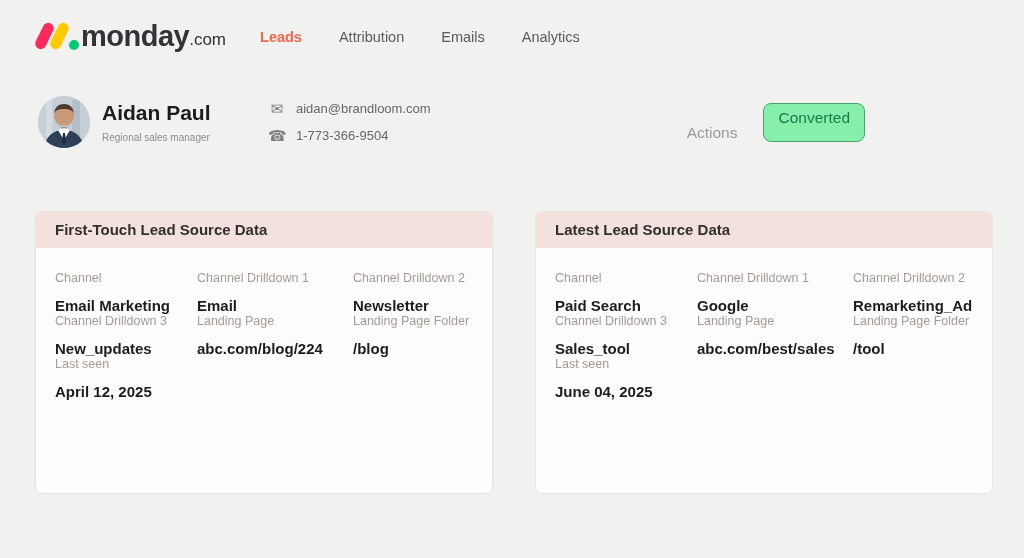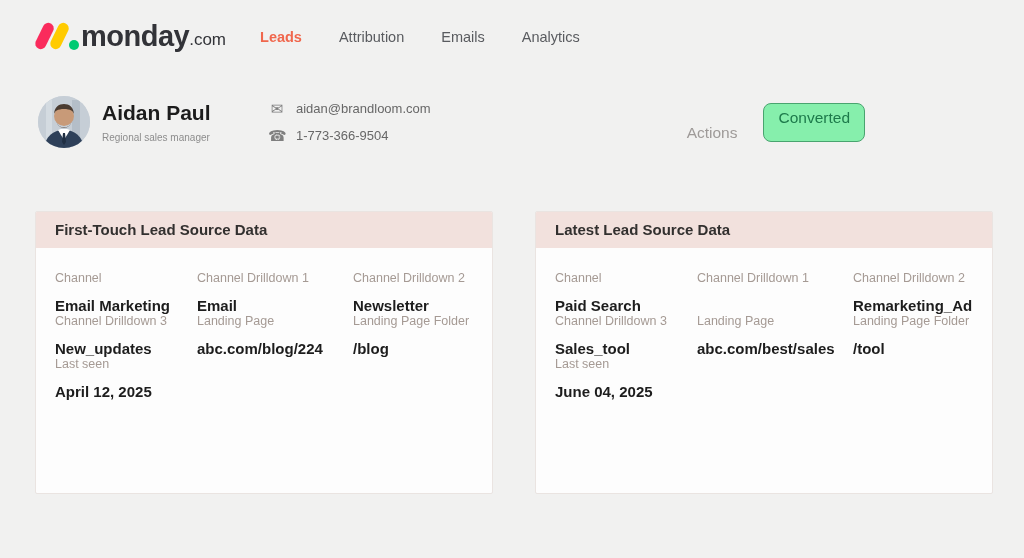--- a/index.html
+++ b/index.html
@@ -94,21 +94,21 @@
     position: absolute;
     left: 35px; top: 211px;
     display: flex;
     gap: 42px;
   }
   .card {
     width: 458px;
     height: 283px;
     background: #fdfdfd;
     border: 1px solid #eae4e1;
-    border-radius: 2px;
+    border-radius: 7px;
     overflow: hidden;
   }
   .card-header {
     background: #f2e1dd;
     padding: 9px 19px 10px 19px;
     font-size: 15px;
     font-weight: 700;
     color: #32302f;
   }
   .card-body {
@@ -217,20 +217,21 @@
 
     <div class="card">
       <div class="card-header">Latest Lead Source Data</div>
       <div class="card-body">
         <div class="field">
           <div class="field-label">Channel</div>
           <div class="field-value">Paid Search</div>
         </div>
         <div class="field">
           <div class="field-label">Channel Drilldown 1</div>
+          <div class="field-value">Google</div>
         </div>
         <div class="field">
           <div class="field-label">Channel Drilldown 2</div>
           <div class="field-value">Remarketing_Ad</div>
         </div>
         <div class="field">
           <div class="field-label">Channel Drilldown 3</div>
           <div class="field-value">Sales_tool</div>
         </div>
         <div class="field">

